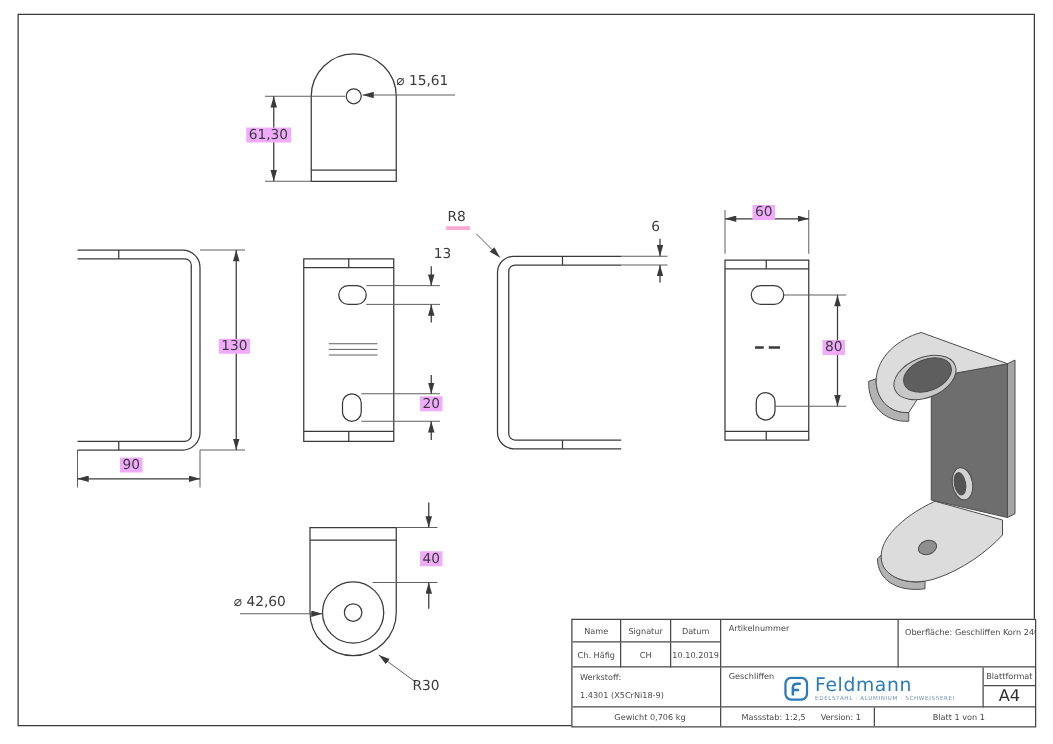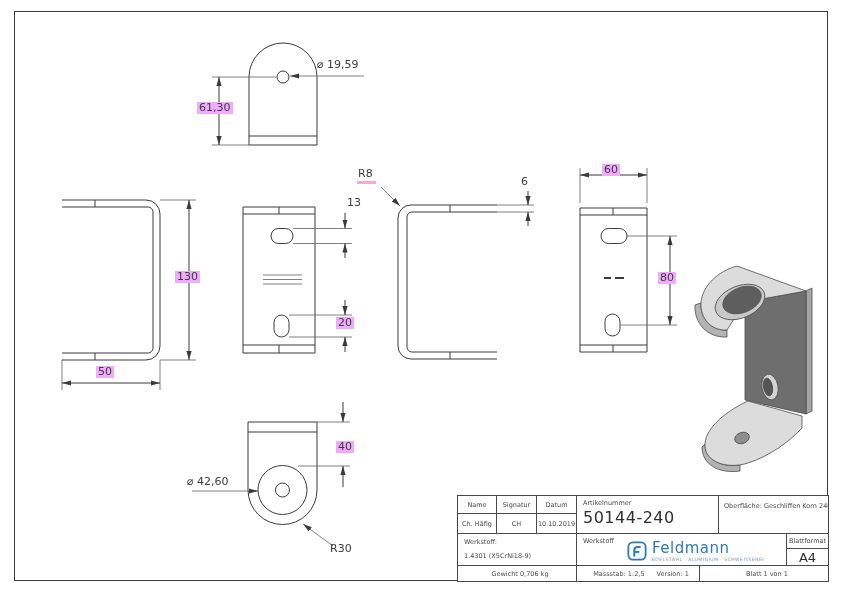--- a/index.html
+++ b/index.html
@@ -137,60 +137,59 @@
       <path d="M748,401 L802,416 L802,428 C790,441 770,456 748,463 C726,470 705,461 705,446 C704,432 720,414 748,401 Z" fill="#dcdcdc"></path>
       <ellipse cx="742" cy="438" rx="7.5" ry="5.5" transform="rotate(-20 742 438)" fill="#8f8f8f"></ellipse>
       <path d="M701,303 C700,318 711,331 727,330 L727,337 C707,338 694,323 695,305 Z" fill="#b3b3b3"></path>
       <path d="M806,291 L737,266 C718,271 702,286 701,303 C700,318 711,331 727,330 L745,302 Z" fill="#dcdcdc"></path>
       <ellipse cx="740" cy="302" rx="26" ry="16" transform="rotate(-22 740 302)" fill="#c8c8c8"></ellipse>
       <ellipse cx="742" cy="300" rx="20" ry="12.5" transform="rotate(-22 742 300)" fill="#5e5e5e"></ellipse>
     </g>
   </svg>
 
   <span class="dim bgw" style="left:197px;top:102px;">61,30</span>
-  <span class="dim" style="left:317px;top:59px;">⌀ 19,59</span>
+  <span class="dim" style="left:317px;top:59px;">⌀ 15,61</span>
   <span class="dim bgw" style="left:175px;top:271px;">130</span>
-  <span class="dim bgw" style="left:96px;top:366px;">50</span>
+  <span class="dim bgw" style="left:96px;top:366px;">90</span>
   <span class="dim" style="left:347px;top:197px;">13</span>
   <span class="dim bgw" style="left:336px;top:317px;">20</span>
   <span class="dim ul" style="left:357px;top:168px;">R8</span>
   <span class="dim" style="left:521px;top:176px;">6</span>
   <span class="dim bgw" style="left:602px;top:164px;">60</span>
   <span class="dim bgw" style="left:658px;top:272px;">80</span>
   <span class="dim bgw" style="left:336px;top:441px;">40</span>
   <span class="dim" style="left:187px;top:476px;">⌀ 42,60</span>
   <span class="dim" style="left:330px;top:543px;">R30</span>
 
   <div id="tb">
     <div class="c cc small" style="left:0;top:0;width:39px;height:18px;">Name</div>
     <div class="c cc small" style="left:39px;top:0;width:40px;height:18px;">Signatur</div>
     <div class="c cc small" style="left:79px;top:0;width:40px;height:18px;">Datum</div>
     <div class="c cc small" style="left:0;top:18px;width:39px;height:20px;">Ch. Häfig</div>
     <div class="c cc small" style="left:39px;top:18px;width:40px;height:20px;">CH</div>
     <div class="c cc small" style="left:79px;top:18px;width:40px;height:20px;">10.10.2019</div>
 
     <div class="c" style="left:119px;top:0;width:142px;height:38px;">
       <div class="small" style="padding:3px 0 0 6px;">Artikelnummer</div>
-      <div class="artval" style="padding:1px 0 0 6px;">50144-240</div>
     </div>
 
     <div class="c noR" style="left:261px;top:0;width:109px;height:38px;">
       <div class="small" style="padding:6px 0 0 5px;white-space:nowrap;">
         <span>Oberfläche:</span>
         <span>Geschliffen Korn 240</span>
       </div>
     </div>
 
     <div class="c" style="left:0;top:38px;width:119px;height:32px;">
       <div class="small" style="padding:4px 0 0 6px;">Werkstoff:</div>
       <div class="small" style="padding:6px 0 0 6px;">1.4301 (X5CrNi18-9)</div>
     </div>
 
     <div class="c" style="left:119px;top:38px;width:210px;height:32px;">
-      <div class="small" style="padding:3px 0 0 6px;">Werkstoff</div>
+      <div class="small" style="padding:3px 0 0 6px;">Geschliffen</div>
       <div class="logo">
         <svg width="20" height="20" viewBox="0 0 22 22">
           <rect x="1.5" y="1.5" width="19" height="19" rx="5" fill="none" stroke="#2b7bb9" stroke-width="2"></rect>
           <path d="M8,17 L8,10 Q8,6.5 12,6.5 L15,6.5" fill="none" stroke="#2b7bb9" stroke-width="2.2"></path>
           <path d="M8,12 L13.5,12" fill="none" stroke="#2b7bb9" stroke-width="2.2"></path>
         </svg>
         <div class="logotxt">
           <span class="logoname" style="color:#2b7bb9;">Feldmann</span>
           <span class="logotag">EDELSTAHL · ALUMINIUM · SCHWEISSEREI</span>
         </div>

